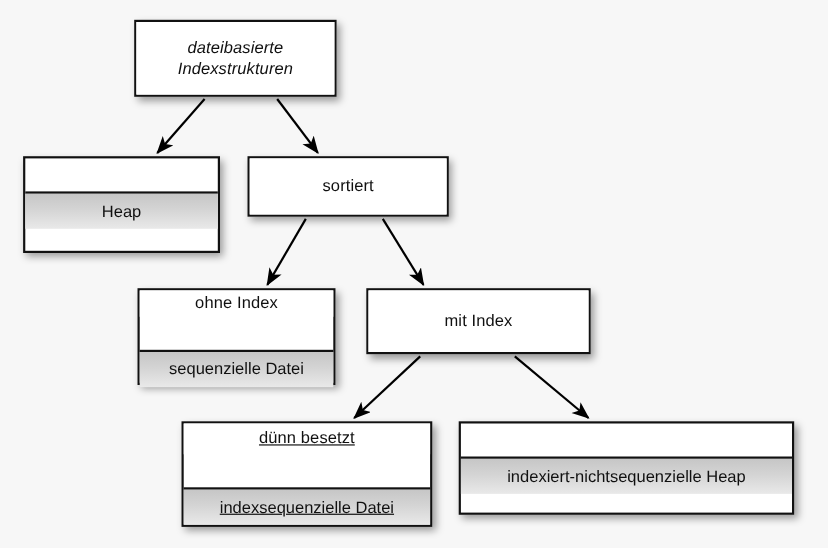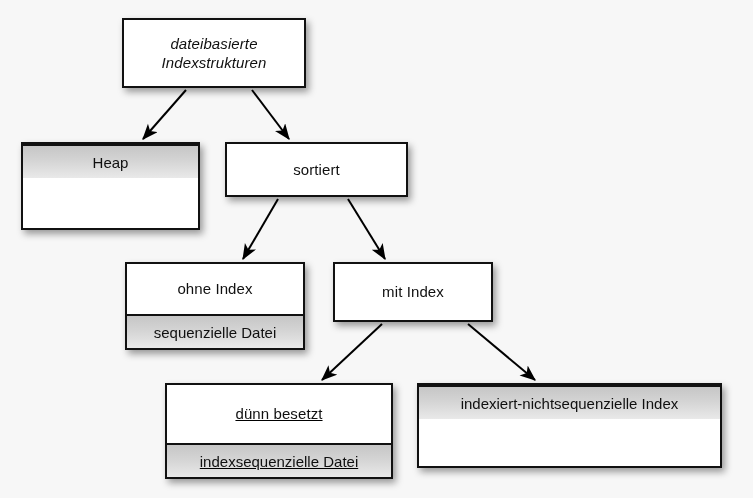--- a/index.html
+++ b/index.html
@@ -57,20 +57,21 @@
     border-top: 2px solid #111111;
     background: linear-gradient(to bottom, #c6c6c6 0%, #d4d4d4 45%, #e9e9e9 100%);
     display: flex;
     align-items: center;
     justify-content: center;
     color: #101010;
     font-size: 15px;
     height: 34px;
     padding: 0 6px;
     box-sizing: border-box;
+    margin-top: 30px;
   }
 </style>
 </head>
 <body>
 
 <div id="canvas">
 
   <svg id="edges" viewBox="0 0 753 498" width="753" height="498" xmlns="http://www.w3.org/2000/svg">
     <defs>
       <marker id="arrowhead" markerWidth="9" markerHeight="9" refX="7.4" refY="3.2" orient="auto" markerUnits="strokeWidth">
@@ -98,26 +99,26 @@
 
   <div class="node" style="left: 225px; top: 142px; width: 183px; height: 55px;">
     <div class="node-title">sortiert</div>
   </div>
 
   <div class="node" style="left: 125px; top: 262px; width: 180px; height: 88px;">
     <div class="node-title">ohne Index</div>
     <div class="node-sub">sequenzielle Datei</div>
   </div>
 
-  <div class="node" style="left: 333px; top: 262px; width: 160px; height: 60px;">
+  <div class="node" style="left: 333px; top: 262px; width: 204px; height: 60px;">
     <div class="node-title">mit Index</div>
   </div>
 
   <div class="node" style="left: 165px; top: 383px; width: 228px; height: 96px; text-decoration: underline;">
     <div class="node-title">dünn besetzt</div>
     <div class="node-sub">indexsequenzielle Datei</div>
   </div>
 
   <div class="node" style="left: 417px; top: 383px; width: 305px; height: 85px;">
-    <div class="node-sub">indexiert-nichtsequenzielle Index</div>
+    <div class="node-sub">indexiert-nichtsequenzielle Heap</div>
   </div>
 
 </div>
 
 </body></html>

